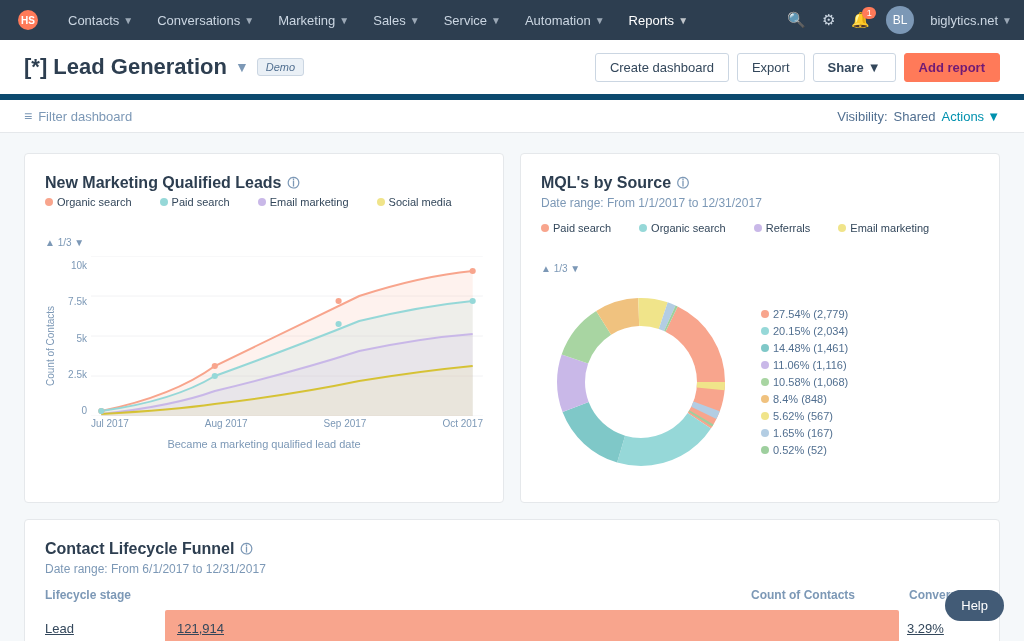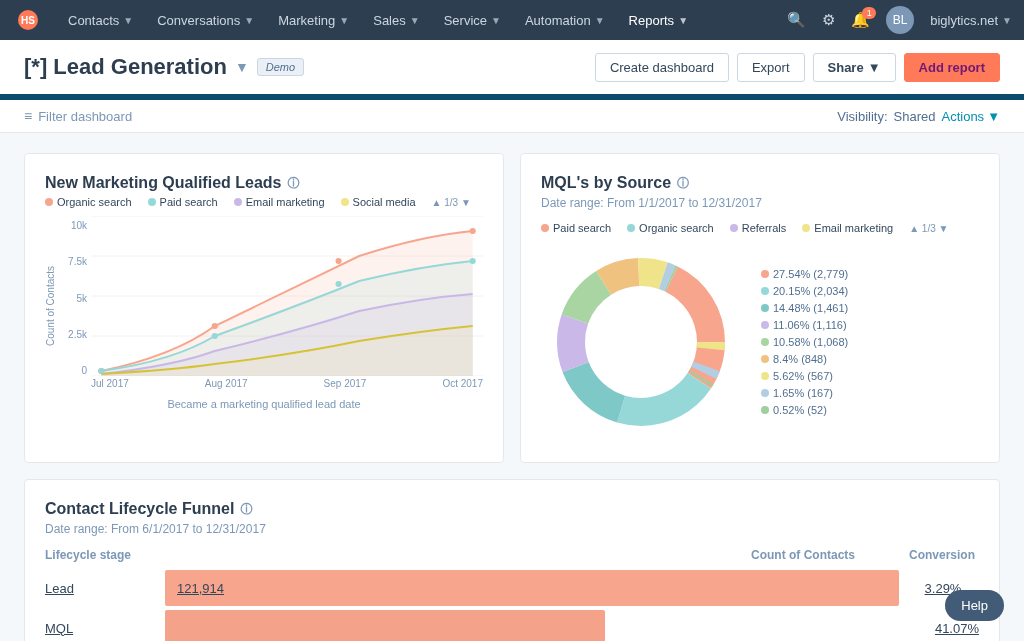--- a/index.html
+++ b/index.html
@@ -42,21 +42,21 @@
     .charts-row { display: flex; gap: 16px; margin-bottom: 16px; }
 
     
     .chart-card { background: #fff; border: 1px solid #e5e8eb; border-radius: 4px; padding: 20px; }
     .chart-card.left { flex: 1; }
     .chart-card.right { flex: 1; }
     .card-title { font-size: 16px; font-weight: 600; color: #2d3e50; margin-bottom: 4px; display: flex; align-items: center; gap: 6px; }
     .info-icon { color: #7c98b6; font-size: 12px; }
     .card-meta { font-size: 12px; color: #7c98b6; margin-bottom: 12px; }
     .card-meta span { margin-right: 8px; }
-    .legend { display: flex; gap: 16px; flex-wrap: wrap; margin-bottom: 8px; font-size: 11px; }
+    .legend { display: flex; gap: 28px; flex-wrap: wrap; margin-bottom: 8px; font-size: 11px; }
     .legend-item { display: flex; align-items: center; gap: 4px; }
     .legend-dot { width: 8px; height: 8px; border-radius: 50%; display: inline-block; }
     .chart-xaxis { display: flex; justify-content: space-between; font-size: 10px; color: #7c98b6; margin-top: 4px; padding: 0 0 0 0; }
 
     
     .donut-wrap { display: flex; align-items: center; gap: 20px; }
     .donut-label-item { display: flex; align-items: center; gap: 4px; }
 
     
     .funnel-card { background: #fff; border: 1px solid #e5e8eb; border-radius: 4px; padding: 20px; }
@@ -318,21 +318,21 @@
         <span style="width:80px; text-align:right;">Conversion</span>
       </div>
 
       <div class="funnel-row" style="margin-bottom:4px;">
         <div class="funnel-label">Lead</div>
         <div class="funnel-bar-wrap">
           <div class="funnel-bar" style="width:100%;">
             <span>121,914</span>
           </div>
         </div>
-        <div style="width:80px; text-align:center; font-size:13px; color:#33475b; font-weight:500; padding-left:8px;">3.29%</div>
+        <div style="width:80px; text-align:left; font-size:13px; color:#33475b; font-weight:500; padding-left:8px;">3.29%</div>
       </div>
 
       <div class="funnel-row">
         <div class="funnel-label">MQL</div>
         <div class="funnel-bar-wrap">
           <div class="funnel-bar" style="width:60%; background:#f5a28a;">
           </div>
         </div>
         <div style="width:80px; text-align:right; font-size:13px; color:#33475b; font-weight:500; padding-left:8px;">41.07%</div>
       </div>

